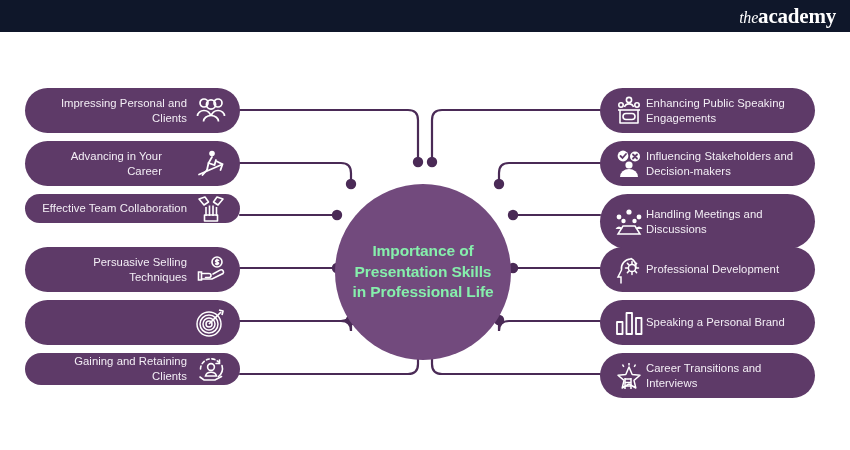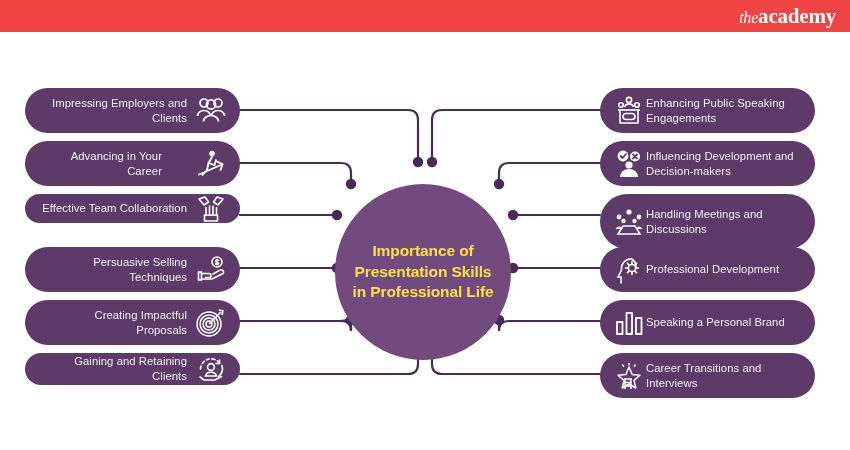--- a/index.html
+++ b/index.html
@@ -6,21 +6,21 @@
   body{
     width:850px;height:450px;
     background:#ffffff;
     font-family:"Liberation Sans", sans-serif;
     overflow:hidden;
     position:relative;
   }
   
   #header-bar{
     position:absolute;left:0;top:0;width:850px;height:32px;
-    background:#ef4444;
+    background:#0f172a;
     display:flex;align-items:center;justify-content:flex-end;
   }
   #brand-logo{
     margin-right:14px;
     color:#ffffff;
     font-family:"Liberation Serif", serif;
     font-size:21px;
     letter-spacing:-0.2px;
     white-space:nowrap;
     display:flex;align-items:baseline;
@@ -38,21 +38,21 @@
   
   #center-node{
     position:absolute;
     left:335px;top:152px;width:176px;height:176px;
     border-radius:50%;
     background:#724a7d;
     display:flex;align-items:center;justify-content:center;
     z-index:3;
   }
   #center-node-label{
-    color:#fde047;
+    color:#86efac;
     font-size:15.5px;
     font-weight:700;
     line-height:1.33;
     text-align:center;
     padding:0 12px;
     letter-spacing:-0.1px;
   }
 
   
   .pill{
@@ -146,21 +146,21 @@
       <circle cx="418" cy="298" r="5.2"></circle>
       <circle cx="432" cy="298" r="5.2"></circle>
     </g>
   </svg>
 
   <div id="center-node">
     <div id="center-node-label">Importance of Presentation Skills in Professional Life</div>
   </div>
 
   <div class="pill left" style="top:56px;width:215px;height:45px;">
-    <span class="pill-label">Impressing Employers and Clients</span>
+    <span class="pill-label">Impressing Personal and Clients</span>
     <span class="pill-icon">
       <svg width="32" height="30" viewBox="0 0 32 30" fill="none" stroke="#ffffff" stroke-width="1.7">
         <circle cx="9" cy="7" r="4"></circle>
         <circle cx="23" cy="7" r="4"></circle>
         <circle cx="16" cy="8.5" r="4.6"></circle>
         <path d="M2.5 20 a6.5 5.5 0 0 1 13 0"></path>
         <path d="M16.5 20 a6.5 5.5 0 0 1 13 0"></path>
         <path d="M8.5 25.5 a7.5 6 0 0 1 15 0"></path>
       </svg>
     </span>
@@ -199,21 +199,20 @@
         <circle cx="22" cy="7" r="5"></circle>
         <path d="M22 4.2 L22 9.8 M23.6 5.3 a1.8 1.3 0 0 0-3 .9 c0 1.4 3 .6 3 2 a1.8 1.3 0 0 1-3 .7"></path>
         <path d="M3.5 17 L6.5 17 L6.5 25 L3.5 25 Z"></path>
         <path d="M6.5 18.5 L14 18.5 a2 2 0 0 1 0 4 L10.5 22.5"></path>
         <path d="M6.5 24 L17 24 L28 18.5 a2.3 2.3 0 0 0-2.6-3.6 L18 19"></path>
       </svg>
     </span>
   </div>
 
   <div class="pill left" style="top:268px;width:215px;height:45px;">
-    <span class="pill-label">Creating Impactful Proposals</span>
     <span class="pill-icon">
       <svg width="32" height="30" viewBox="0 0 32 30" fill="none" stroke="#ffffff" stroke-width="1.5">
         <circle cx="14" cy="16" r="12"></circle>
         <circle cx="14" cy="16" r="9"></circle>
         <circle cx="14" cy="16" r="6"></circle>
         <circle cx="14" cy="16" r="3"></circle>
         <path d="M14 16 L26 4" stroke-width="1.7"></path>
         <path d="M24 2 L28 3 L27 7" stroke-width="1.7" stroke-linejoin="round"></path>
       </svg>
     </span>
@@ -252,21 +251,21 @@
     <span class="pill-icon">
       <svg width="32" height="30" viewBox="0 0 32 30" fill="none" stroke="#ffffff" stroke-width="1.6" stroke-linecap="round">
         <circle cx="10" cy="7" r="5.4" fill="#ffffff" stroke="none"></circle>
         <path d="M7.5 7 L9.5 9 L13 5" stroke="#5e3a68" stroke-width="1.8"></path>
         <circle cx="22" cy="7.5" r="5" fill="#ffffff" stroke="none"></circle>
         <path d="M20 5.5 L24 9.5 M24 5.5 L20 9.5" stroke="#5e3a68" stroke-width="1.8"></path>
         <circle cx="16" cy="16" r="3.6" fill="#ffffff" stroke="none"></circle>
         <path d="M7 28 a9 8 0 0 1 18 0 Z" fill="#ffffff" stroke="none"></path>
       </svg>
     </span>
-    <span class="pill-label">Influencing Development and Decision-makers</span>
+    <span class="pill-label">Influencing Stakeholders and Decision-makers</span>
   </div>
 
   <div class="pill right" style="top:162px;width:215px;height:55px;">
     <span class="pill-icon">
       <svg width="32" height="30" viewBox="0 0 32 30" fill="none" stroke="#ffffff" stroke-width="1.5">
         <circle cx="16" cy="5" r="2.6" fill="#ffffff" stroke="none"></circle>
         <circle cx="6" cy="10" r="2.4" fill="#ffffff" stroke="none"></circle>
         <circle cx="26" cy="10" r="2.4" fill="#ffffff" stroke="none"></circle>
         <circle cx="10.5" cy="14" r="2.2" fill="#ffffff" stroke="none"></circle>
         <circle cx="21.5" cy="14" r="2.2" fill="#ffffff" stroke="none"></circle>

